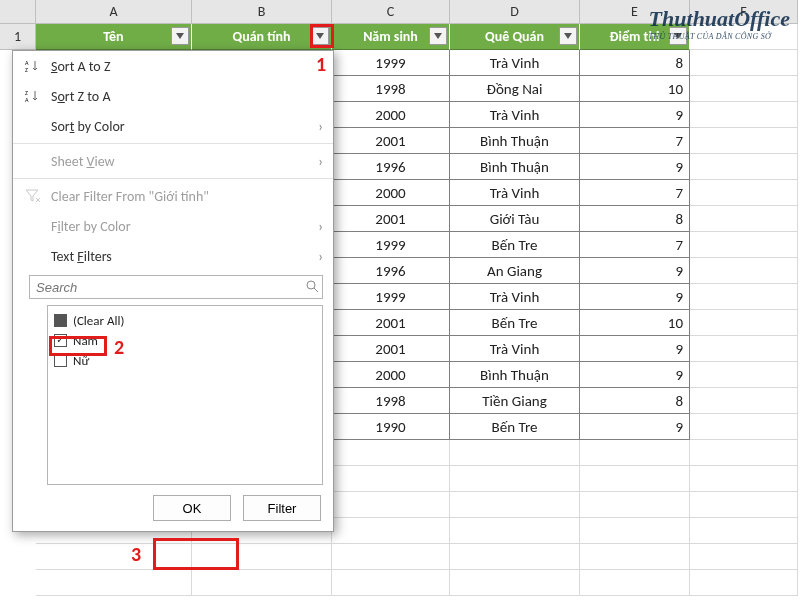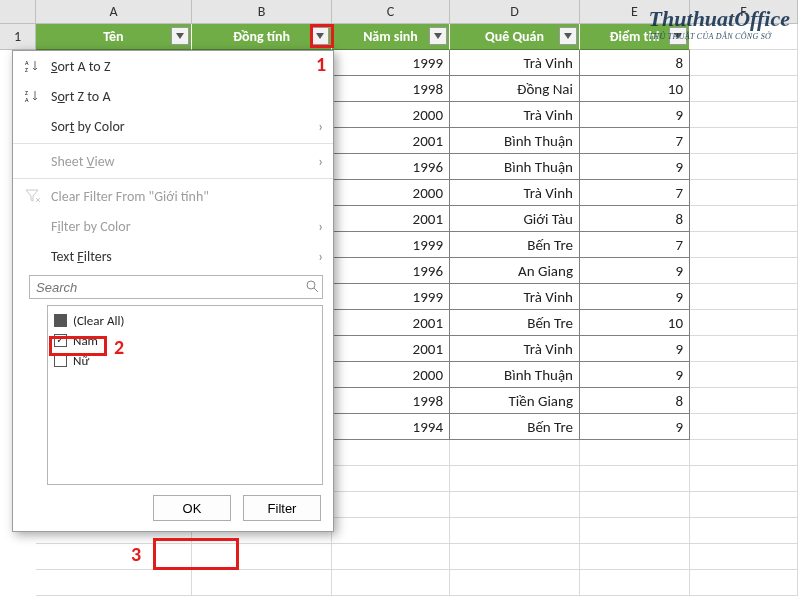--- a/index.html
+++ b/index.html
@@ -98,21 +98,21 @@
   .data-cell {
     position: absolute;
     border-right: 1px solid #7f7f7f;
     border-bottom: 1px solid #7f7f7f;
     height: 26px;
     line-height: 26px;
     padding: 0 6px;
     font-size: 15px;
     background: #fff;
   }
-  .data-cell.center { text-align: right; }
+  .data-cell.center { text-align: center; }
   .data-cell.right  { text-align: right; }
 
   .hdr-highlight {
     position: absolute;
     border: 3px solid #e21b1b;
     pointer-events: none;
     z-index: 60;
   }
   .callout {
     position: absolute;
@@ -384,21 +384,21 @@
       <div class="bg-cell" style="left: 156px; top: 546px; width: 140px; height: 26px;"></div>
       <div class="bg-cell" style="left: 296px; top: 546px; width: 118px; height: 26px;"></div>
       <div class="bg-cell" style="left: 414px; top: 546px; width: 130px; height: 26px;"></div>
       <div class="bg-cell" style="left: 544px; top: 546px; width: 110px; height: 26px;"></div>
       <div class="bg-cell" style="left: 654px; top: 546px; width: 108px; height: 26px;"></div>
       <div class="header-cell" style="position: absolute; left: 0px; top: 0px; width: 156px;"><span>Tên</span><div class="filter-btn">
           <svg viewBox="0 0 8 6">
             <path d="M0 0h8L4 6z" fill="#555"></path>
           </svg>
         </div></div>
-      <div class="header-cell" style="position: absolute; left: 156px; top: 0px; width: 140px;"><span>Đồng tính</span><div class="filter-btn">
+      <div class="header-cell" style="position: absolute; left: 156px; top: 0px; width: 140px;"><span>Quán tính</span><div class="filter-btn">
           <svg viewBox="0 0 8 6">
             <path d="M0 0h8L4 6z" fill="#555"></path>
           </svg>
         </div></div>
       <div class="header-cell" style="position: absolute; left: 296px; top: 0px; width: 118px;"><span>Năm sinh</span><div class="filter-btn">
           <svg viewBox="0 0 8 6">
             <path d="M0 0h8L4 6z" fill="#555"></path>
           </svg>
         </div></div>
       <div class="header-cell" style="position: absolute; left: 414px; top: 0px; width: 130px;"><span>Quê Quán</span><div class="filter-btn">
@@ -446,21 +446,21 @@
       <div class="data-cell right" style="left: 544px; top: 286px; width: 110px;">10</div>
       <div class="data-cell center" style="left: 296px; top: 312px; width: 118px;">2001</div>
       <div class="data-cell center" style="left: 414px; top: 312px; width: 130px;">Trà Vinh</div>
       <div class="data-cell right" style="left: 544px; top: 312px; width: 110px;">9</div>
       <div class="data-cell center" style="left: 296px; top: 338px; width: 118px;">2000</div>
       <div class="data-cell center" style="left: 414px; top: 338px; width: 130px;">Bình Thuận</div>
       <div class="data-cell right" style="left: 544px; top: 338px; width: 110px;">9</div>
       <div class="data-cell center" style="left: 296px; top: 364px; width: 118px;">1998</div>
       <div class="data-cell center" style="left: 414px; top: 364px; width: 130px;">Tiền Giang</div>
       <div class="data-cell right" style="left: 544px; top: 364px; width: 110px;">8</div>
-      <div class="data-cell center" style="left: 296px; top: 390px; width: 118px;">1994</div>
+      <div class="data-cell center" style="left: 296px; top: 390px; width: 118px;">1990</div>
       <div class="data-cell center" style="left: 414px; top: 390px; width: 130px;">Bến Tre</div>
       <div class="data-cell right" style="left: 544px; top: 390px; width: 110px;">9</div>
       <div style="position: absolute; left: 296px; top: 26px; width: 1px; height: 26px; background: rgb(127, 127, 127);"></div>
       <div style="position: absolute; left: 296px; top: 52px; width: 1px; height: 26px; background: rgb(127, 127, 127);"></div>
       <div style="position: absolute; left: 296px; top: 78px; width: 1px; height: 26px; background: rgb(127, 127, 127);"></div>
       <div style="position: absolute; left: 296px; top: 104px; width: 1px; height: 26px; background: rgb(127, 127, 127);"></div>
       <div style="position: absolute; left: 296px; top: 130px; width: 1px; height: 26px; background: rgb(127, 127, 127);"></div>
       <div style="position: absolute; left: 296px; top: 156px; width: 1px; height: 26px; background: rgb(127, 127, 127);"></div>
       <div style="position: absolute; left: 296px; top: 182px; width: 1px; height: 26px; background: rgb(127, 127, 127);"></div>
       <div style="position: absolute; left: 296px; top: 208px; width: 1px; height: 26px; background: rgb(127, 127, 127);"></div>

